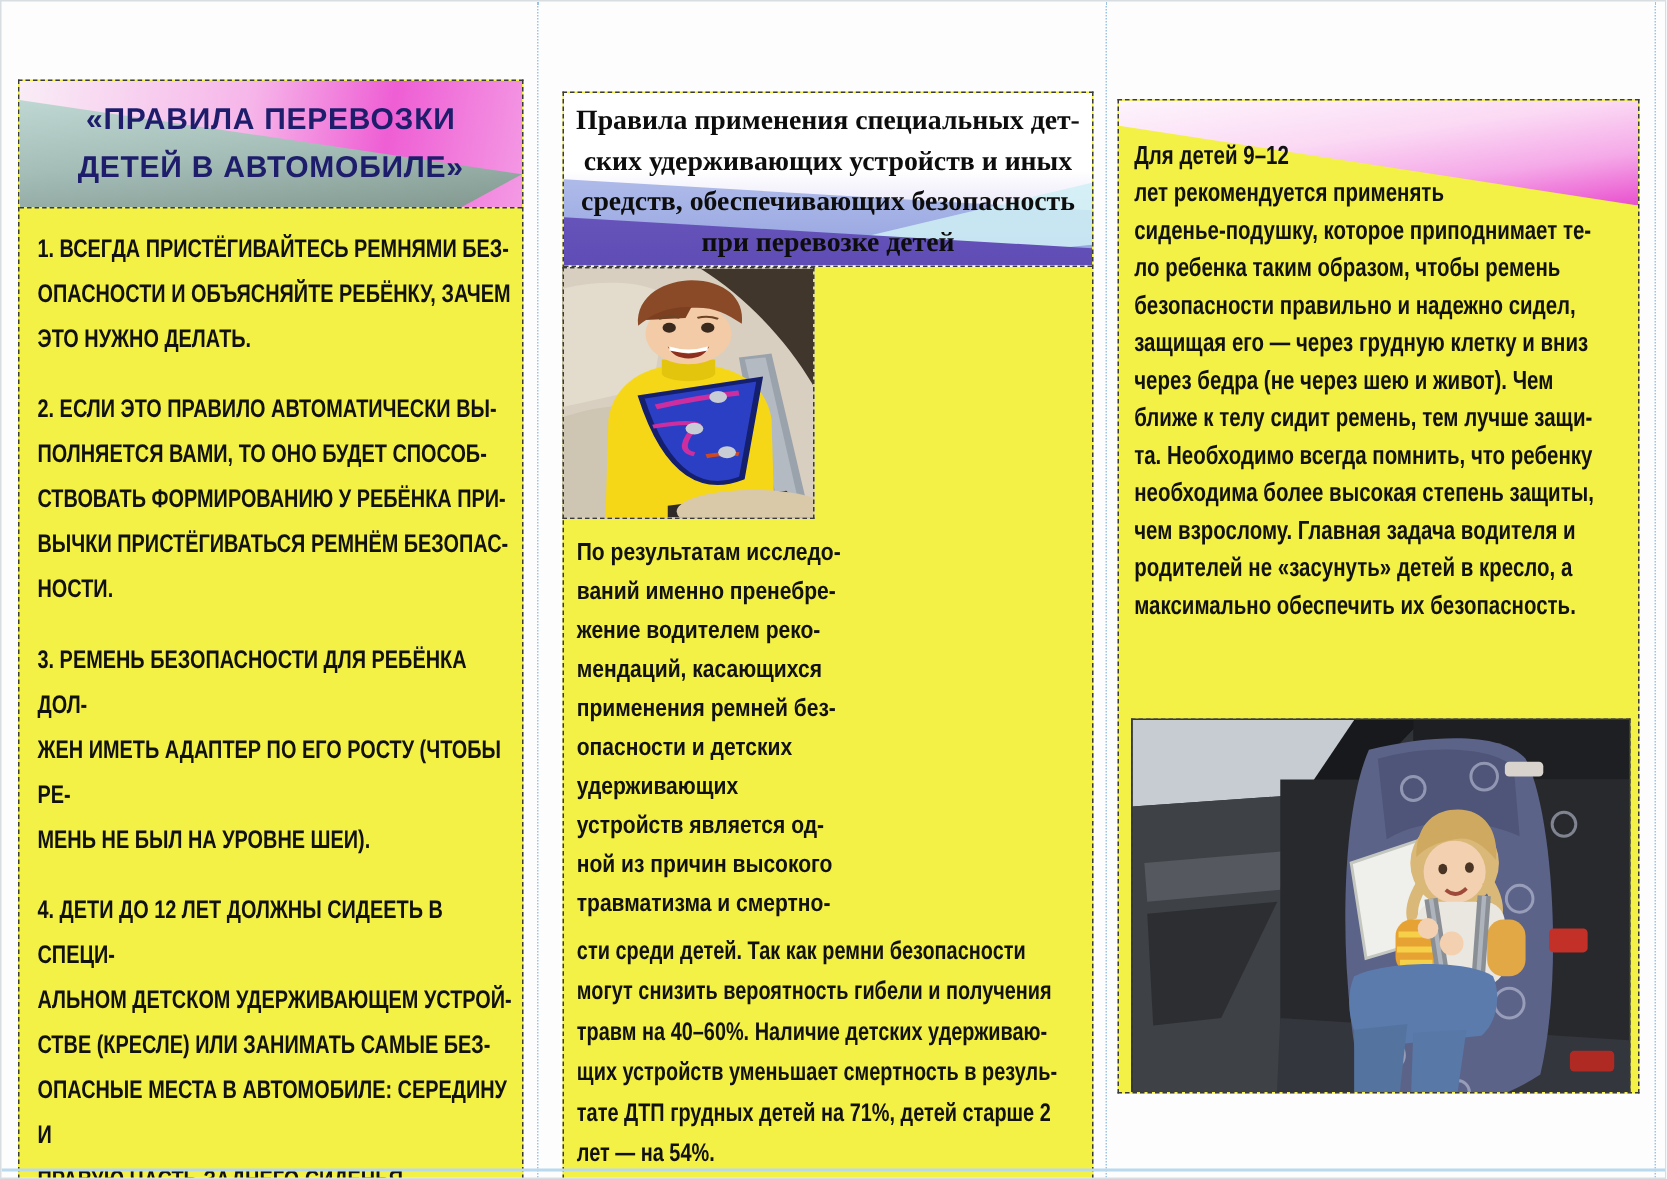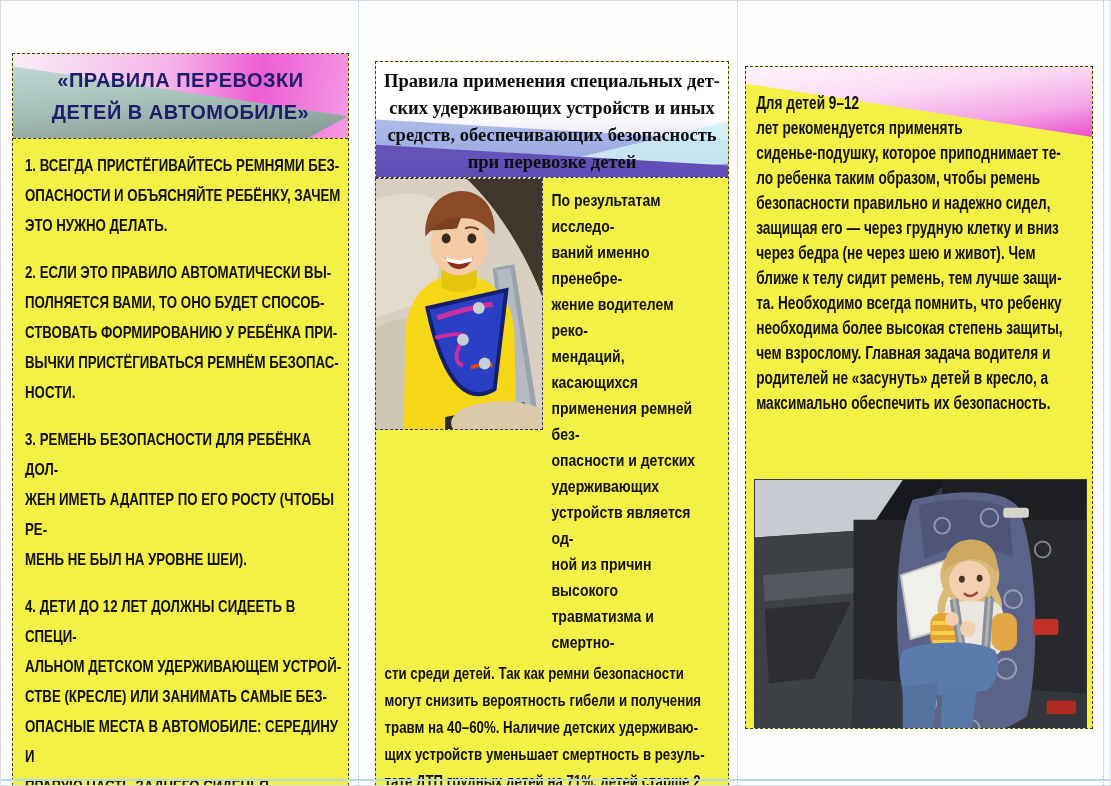--- a/index.html
+++ b/index.html
@@ -48,21 +48,21 @@
   .hdr-mid .band-purple { position:absolute; inset:0;
     background:linear-gradient(to bottom,#7b68cc,#5f4cb4);
     clip-path:polygon(0 72%, 100% 90%, 100% 100%, 0 100%); }
   .hdr-mid .band-cyan { position:absolute; inset:0; background:#cfeef4; opacity:.85;
     clip-path:polygon(34% 100%, 100% 52%, 100% 88%, 60% 100%); }
   .hdr-mid .hdr-text {
     position:absolute; inset:0; padding:6px 4px 0 4px; text-align:center;
     font-family:"Liberation Serif", serif; font-weight:bold; font-size:18.5px;
     line-height:27px; color:#0d0d0d; white-space:pre-line;
   }
-  .mid-row { display:flex; }
+  .mid-row { display:flex;flex-direction:column; }
   .photo-box { border:1px dashed #3a3a3a; overflow:hidden; background:#d8cfc1; }
   .photo-boy { width:168px; height:252px; flex:0 0 168px; margin-left:-1px; }
   .beside-text {
     flex:1; padding:9px 4px 0 10px;
     font-weight:bold; font-size:16.5px; line-height:26px; color:#111;
     white-space:pre-line; width:118%; transform:scaleX(0.85); transform-origin:0 0;
   }
   .mid-par { padding:0 6px 0 11px; font-weight:bold; font-size:17px; color:#111; white-space:pre-line;
     width:128%; transform:scaleX(0.78); transform-origin:0 0; }
   .mid-par-1 { margin-top:5px; line-height:27px; }

